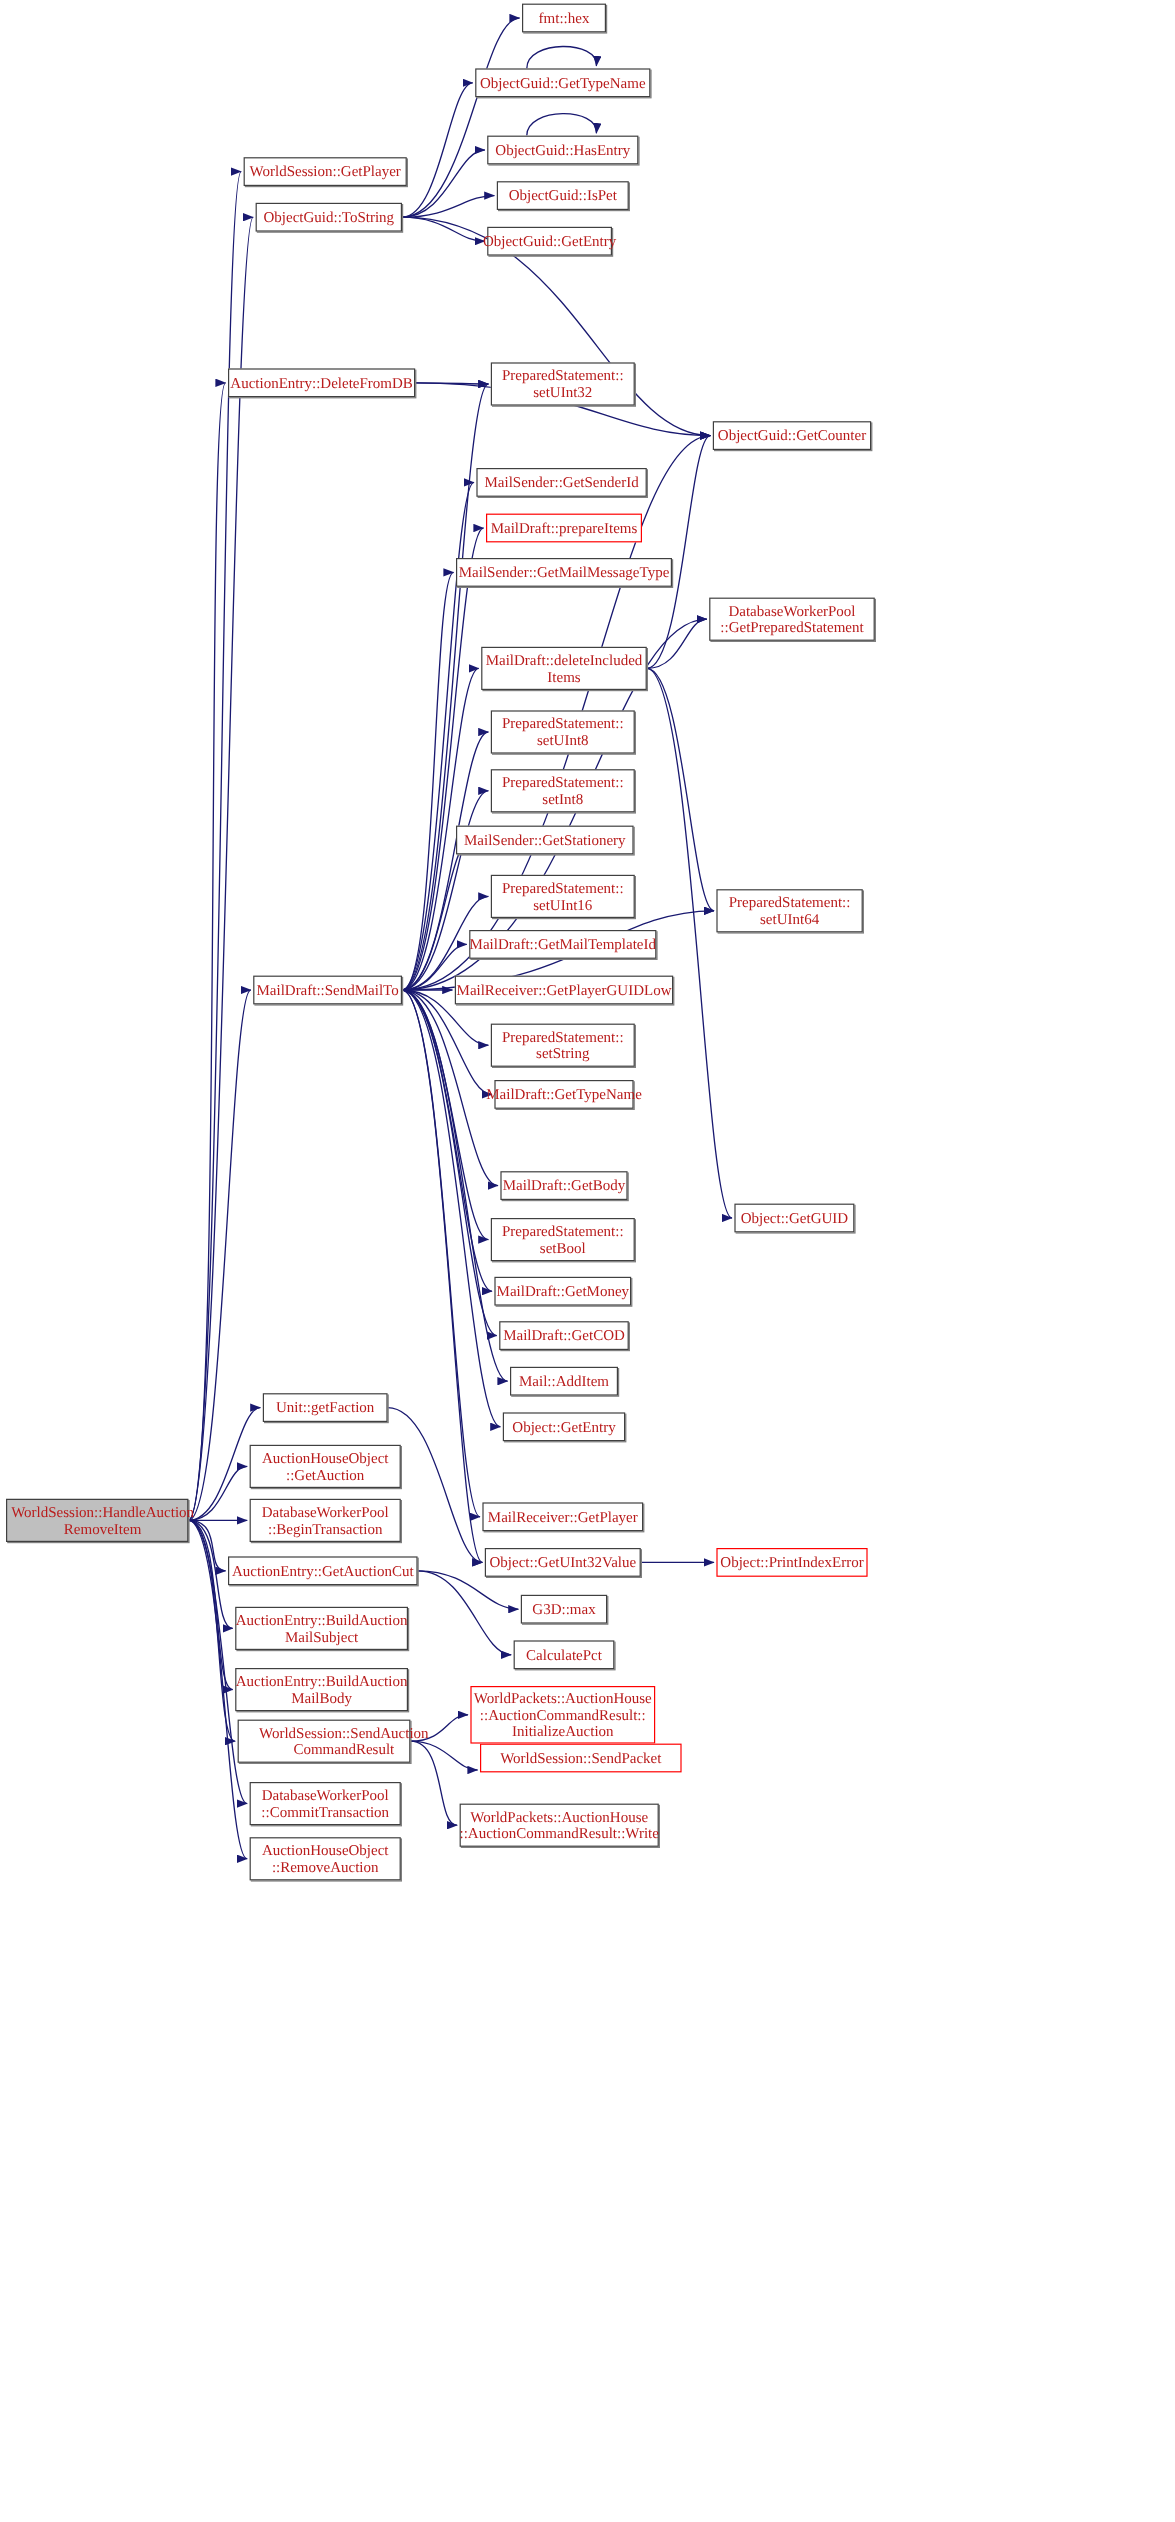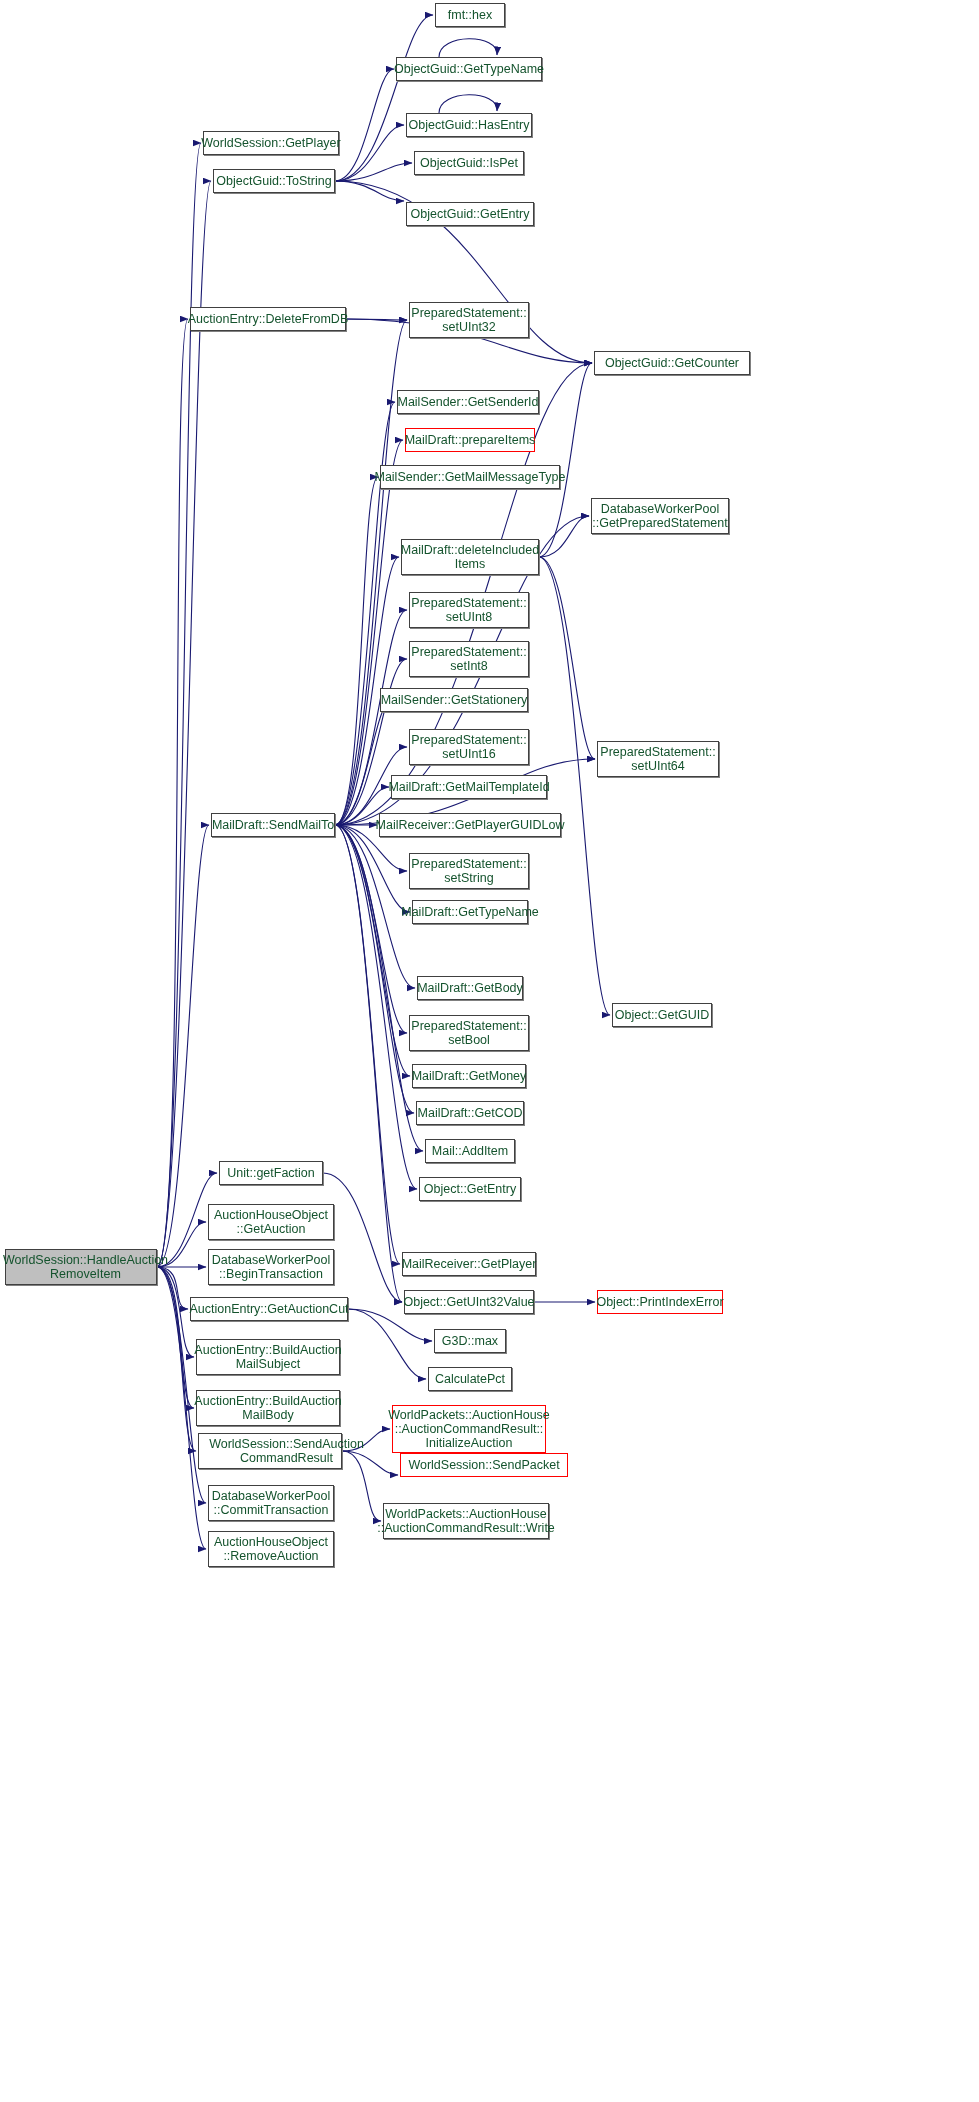--- a/index.html
+++ b/index.html
@@ -22,31 +22,32 @@
     top: 0;
     width: 979px;
     height: 2102px;
     pointer-events: none;
   }
   .node {
     position: absolute;
     box-sizing: border-box;
     background: #ffffff;
     border: 1px solid #404040;
-    color: #14532d;
+    color: #b91c1c;
     font-size: 12.5px;
     line-height: 14px;
     display: flex;
     align-items: center;
     justify-content: center;
     text-align: center;
     white-space: pre-line;
     padding: 1px 3px;
     box-shadow: 1px 1px 0 0 #808080;
     z-index: 5;
+    font-family: Liberation Serif, serif;
   }
   .node.red {
     border: 1px solid #ff0000;
     box-shadow: none;
   }
   .node.current {
     background: #bfbfbf;
     border: 1px solid #404040;
   }
 </style>
@@ -119,27 +120,27 @@
         <path d="M342,1451 C372,1451 372,1429 390,1429" marker-end="url(#arrow)"></path>
         <path d="M342,1451 C372.8,1451 379.52,1475 398,1475" marker-end="url(#arrow)"></path>
         <path d="M342,1451 C372,1451 363,1521 381,1521" marker-end="url(#arrow)"></path>
       </g>
   </svg>
   <div id="node-layer">
       <div class="node" style="left: 435px; top: 3px; width: 70px; height: 24px;">fmt::hex</div>
       <div class="node" style="left: 396px; top: 57px; width: 146px; height: 24px;">ObjectGuid::GetTypeName</div>
       <div class="node" style="left: 406px; top: 113px; width: 126px; height: 24px;">ObjectGuid::HasEntry</div>
       <div class="node" style="left: 414px; top: 151px; width: 110px; height: 24px;">ObjectGuid::IsPet</div>
-      <div class="node" style="left: 406px; top: 202px; width: 128px; height: 24px;">ObjectGuid::GetEntry</div>
+      <div class="node" style="left: 406px; top: 189px; width: 104px; height: 24px;">ObjectGuid::GetEntry</div>
       <div class="node" style="left: 203px; top: 131px; width: 136px; height: 24px;">WorldSession::GetPlayer</div>
       <div class="node" style="left: 213px; top: 169px; width: 122px; height: 24px;">ObjectGuid::ToString</div>
       <div class="node" style="left: 190px; top: 307px; width: 156px; height: 24px;">AuctionEntry::DeleteFromDB</div>
       <div class="node" style="left: 409px; top: 302px; width: 120px; height: 36px;">PreparedStatement::
 setUInt32</div>
-      <div class="node" style="left: 594px; top: 351px; width: 156px; height: 24px;">ObjectGuid::GetCounter</div>
+      <div class="node" style="left: 594px; top: 351px; width: 132px; height: 24px;">ObjectGuid::GetCounter</div>
       <div class="node" style="left: 397px; top: 390px; width: 142px; height: 24px;">MailSender::GetSenderId</div>
       <div class="node red" style="left: 405px; top: 428px; width: 130px; height: 24px;">MailDraft::prepareItems</div>
       <div class="node" style="left: 380px; top: 465px; width: 180px; height: 24px;">MailSender::GetMailMessageType</div>
       <div class="node" style="left: 591px; top: 498px; width: 138px; height: 36px;">DatabaseWorkerPool
 ::GetPreparedStatement</div>
       <div class="node" style="left: 401px; top: 539px; width: 138px; height: 36px;">MailDraft::deleteIncluded
 Items</div>
       <div class="node" style="left: 409px; top: 592px; width: 120px; height: 36px;">PreparedStatement::
 setUInt8</div>
       <div class="node" style="left: 409px; top: 641px; width: 120px; height: 36px;">PreparedStatement::

